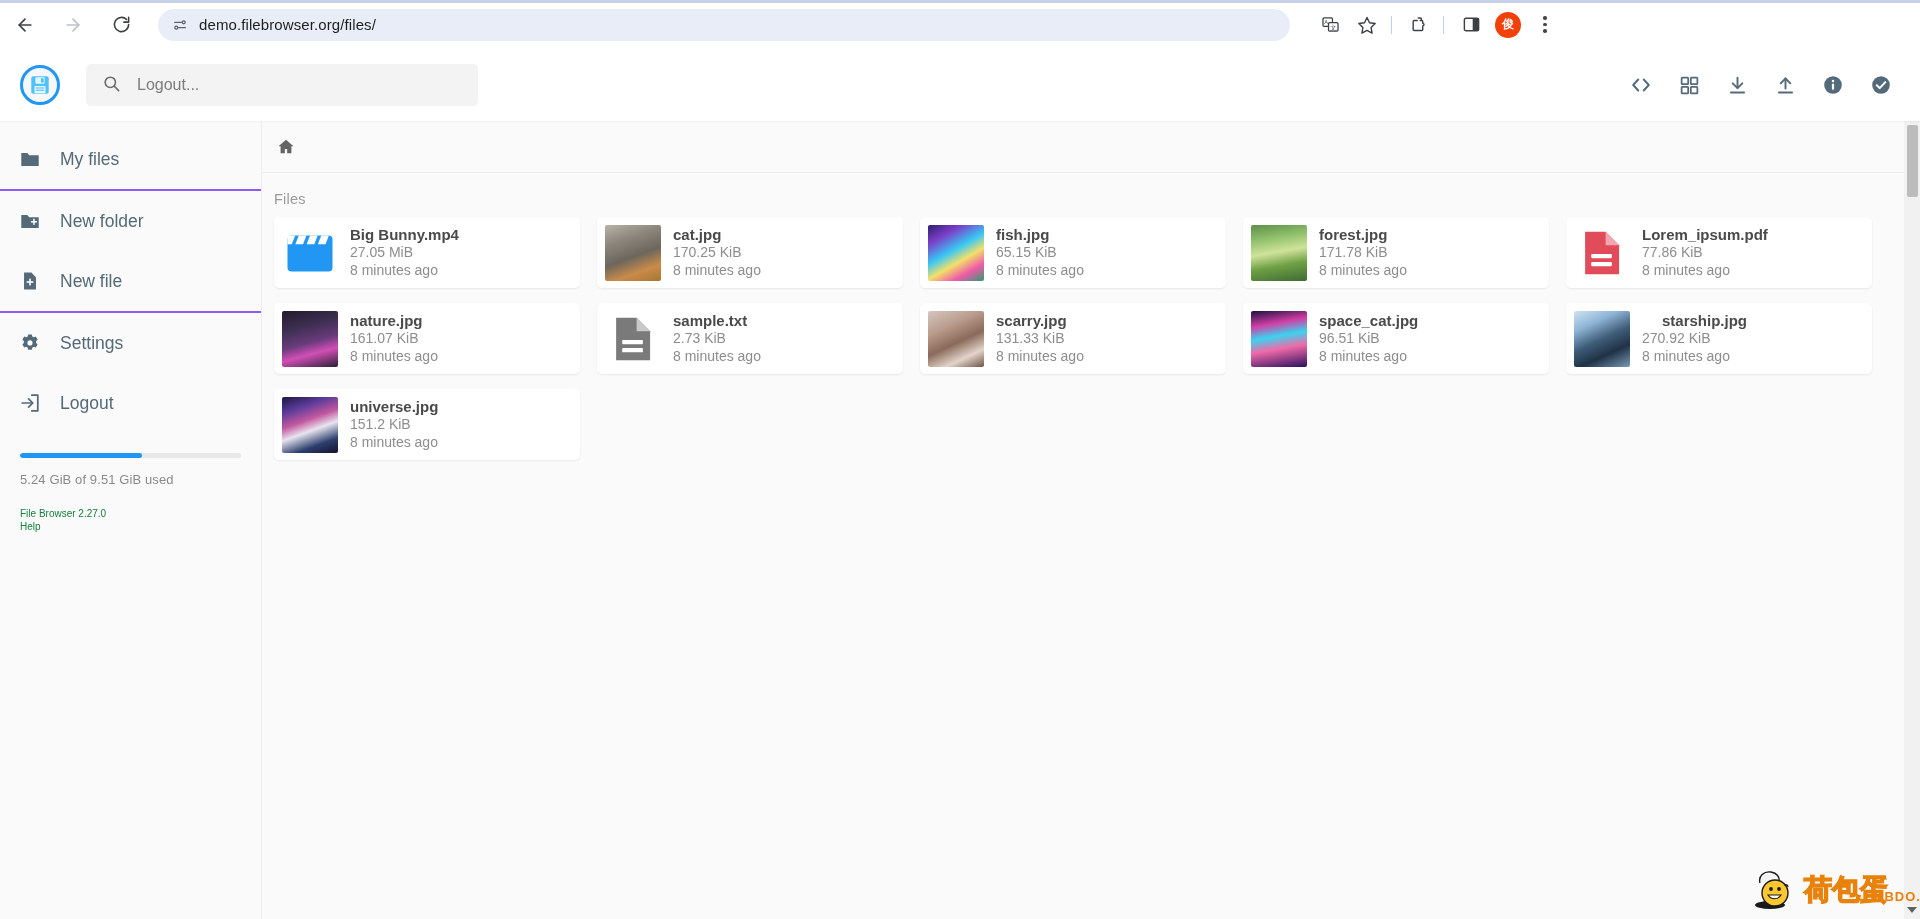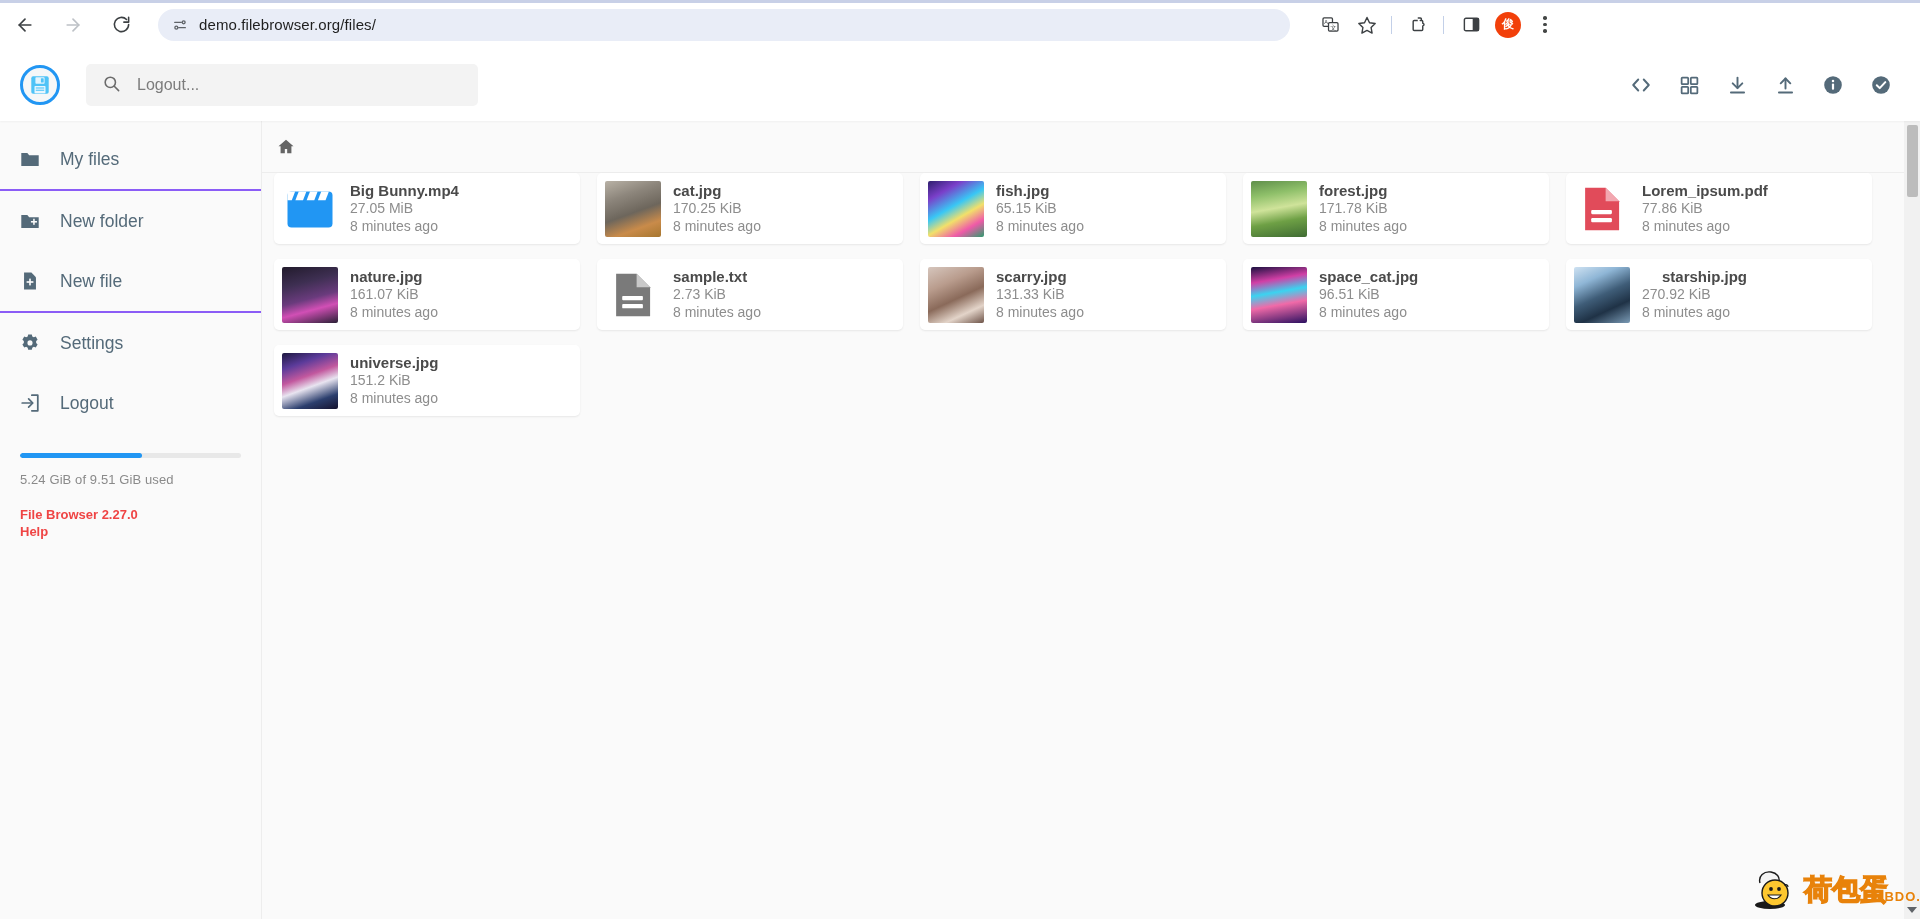--- a/index.html
+++ b/index.html
@@ -127,21 +127,21 @@
     height: 5px; width: 100%; border-radius: 3px;
     background: #e8e8e8; overflow: hidden;
   }
   .bar-fill { height: 5px; background: #2196f3; border-radius: 3px; }
   .storage-text {
     font-size: 13px; color: #8a8a8a; margin-top: 14px;
     letter-spacing: .1px;
   }
   .footer-meta { padding: 20px 20px 0 20px; }
   .footer-meta div {
-    font-size: 13px; color: #ef4444; line-height: 1.3; font-weight: bold;
+    font-size: 10px; color: #15803d; line-height: 1.3;
   }
   .footer-meta .help { cursor: pointer; }
 
   
   .main {
     flex: 1 1 auto; background: #fafafa;
     position: relative; overflow: hidden;
   }
   .breadcrumb {
     height: 52px; display: flex; align-items: center;
@@ -458,20 +458,21 @@
 
     <div class="main">
       <div class="breadcrumb">
         <span class="bc-home">
           <svg width="20" height="20" viewBox="0 0 24 24" fill="#656565">
               <path d="M12 3.4 3 11.1h2.5v8.5h5.1v-5.3h2.8v5.3h5.1v-8.5H21z"></path>
             </svg>
         </span>
       </div>
 
+      <div class="section-label">Files</div>
 
       <div class="grid" id="file-grid">
           <div class="card">
             <span class="thumb icon-thumb">
               <svg width="54" height="54" viewBox="0 0 24 24">
                 <rect x="2" y="4.2" width="20" height="16" rx="1.8" fill="#2196f3"></rect>
                 <path d="M2 4.2h3.4l-1.5 3.9H2z" fill="#fff"></path>
                 <path d="M7 4.2h3.4l-1.5 3.9H5.5z" fill="#fff"></path>
                 <path d="M12 4.2h3.4l-1.5 3.9h-3.4z" fill="#fff"></path>
                 <path d="M17 4.2h3.4l-1.5 3.9h-3.4z" fill="#fff"></path>

